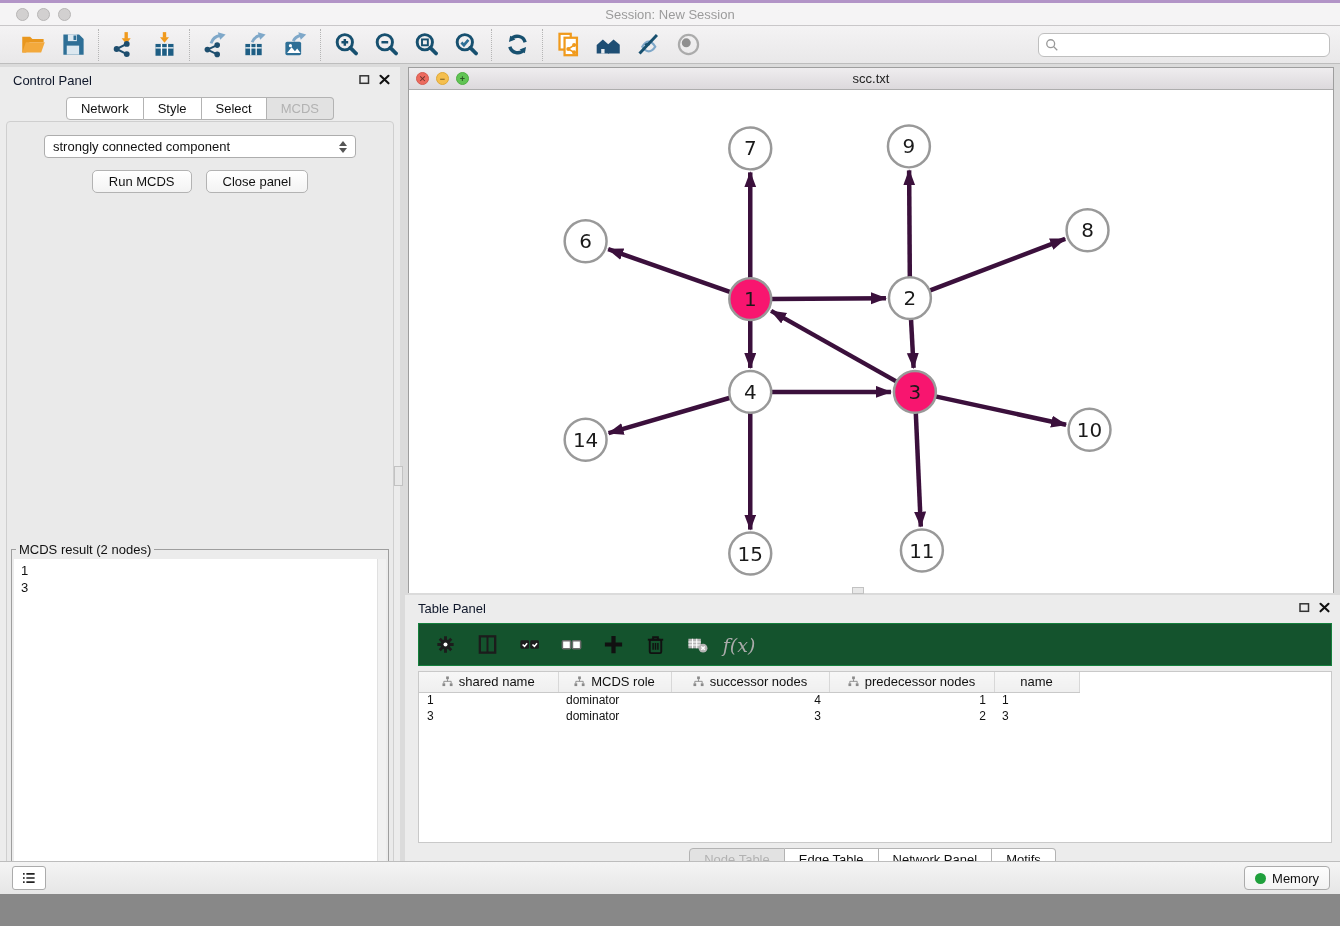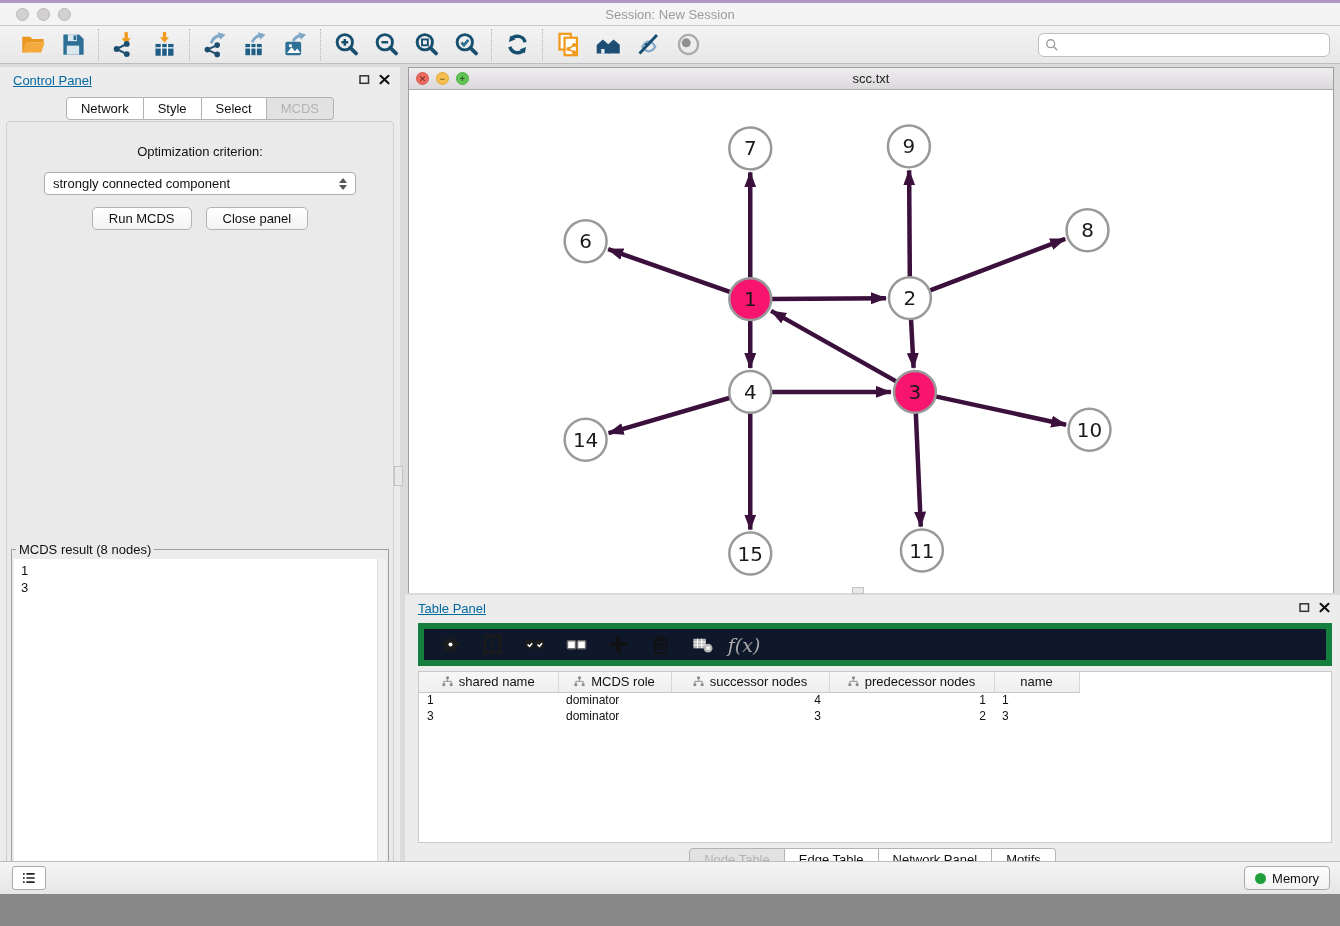--- a/index.html
+++ b/index.html
@@ -23,21 +23,21 @@
   .tb-btn { width:34px; height:32px; display:flex; align-items:center; justify-content:center; border-radius:4px; }
   .tb-btn svg { width:27px; height:27px; }
   .searchbox { position:absolute; right:10px; top:7px; width:292px; height:24px; background:#fff;
     border:1px solid #BFBFBF; border-radius:6px; display:flex; align-items:center; padding:0 6px; }
   .searchbox svg { width:14px; height:14px; flex:0 0 auto; }
   .searchbox input { border:none; outline:none; flex:1; height:20px; font-size:13px; margin-left:5px; background:transparent; }
 
   
   .panel-hicons { position:absolute; right:10px; top:7px; display:flex; gap:9px; align-items:center; }
   .panel-hicons svg { width:11px; height:11px; }
-  .panel-title { position:absolute; left:13px; top:6px; font-size:13px; color:#0369a1;text-decoration:underline; }
+  .panel-title { position:absolute; left:13px; top:6px; font-size:13px; color:#0f172a; }
 
   
   .control-panel { position:absolute; left:0; top:67px; width:400px; height:818px; background:#ECECEC; }
   .seg-tabs { display:flex; justify-content:center; }
   .cp-tabs { position:absolute; left:0; right:0; top:30px;justify-content:center; }
   .seg-tab { padding:3px 14px; background:#fff; border:1px solid #B3B3B3; border-left:none;
     font-size:13px; color:#111; cursor:default; }
   .seg-tab:first-child { border-left:1px solid #B3B3B3; border-radius:4px 0 0 4px; }
   .seg-tab:last-child { border-radius:0 4px 4px 0; }
   .seg-tab.selected { background:#E2E2E2; color:#B2B2B2; }
@@ -71,22 +71,22 @@
   .mini-traffic span { width:13px; height:13px; border-radius:50%; font-size:9px; line-height:12px;
     text-align:center; color:rgba(0,0,0,.55); font-weight:bold; }
   .mt-close { background:#EC6A5E; border:1px solid #D55B50; }
   .mt-min { background:#F5BF4F; border:1px solid #DFA938; }
   .mt-max { background:#61C454; border:1px solid #4FAE43; }
   .nw-canvas { position:relative; width:100%; height:503px; background:#fff; }
   .nw-canvas svg { display:block; width:100%; height:100%; }
 
   
   .table-panel { position:absolute; left:405px; top:595px; width:935px; height:292px; background:#ECECEC;padding-left:33px; }
-  .tp-toolbar { position:absolute; left:13px; right:8px; top:28px; height:43px; background:#0f172a;
-    border:6px solid #15803d; display:flex; align-items:center; gap:14px; padding-left:12px; }
+  .tp-toolbar { position:absolute; left:13px; right:8px; top:28px; height:43px; background:#14532d;
+    border:1px solid #15803d; display:flex; align-items:center; gap:14px; padding-left:12px; }
   .tp-btn { width:28px; height:28px; display:flex; align-items:center; justify-content:center; }
   .tp-btn svg { width:23px; height:23px; }
   .fx-label { font-family:"DejaVu Serif","Liberation Serif",serif; font-style:italic; font-size:19px; color:#ABABAB; }
   .tp-tablewrap { position:absolute; left:13px; right:8px; top:76px; bottom:44px; background:#fff;
     border:1px solid #C9C9C9; overflow:hidden; }
   table.node-table { border-collapse:collapse; table-layout:fixed; font-size:12px; color:#111; }
   table.node-table th { height:20px; background:linear-gradient(#F7F7F7,#EFEFEF);
     border-right:1px solid #D8D8D8; border-bottom:1px solid #C9C9C9; font-weight:normal; font-size:13px; }
   table.node-table th .thc { display:flex; align-items:center; justify-content:center; gap:6px; }
   .hic { width:11px; height:11px; }
@@ -288,34 +288,33 @@
           <path d="M1.5 1.8l8 7.5M9.5 1.8l-8 7.5" stroke="#111" stroke-width="2.1" stroke-linecap="round"></path>
         </svg>
     </div>
     <div class="seg-tabs cp-tabs" id="cp-tabs">
         <div class="seg-tab">Network</div>
         <div class="seg-tab">Style</div>
         <div class="seg-tab">Select</div>
         <div class="seg-tab selected">MCDS</div>
       </div>
     <div class="cp-body">
-      <div class="opt-label">Optimization criterion:</div>
       <div class="selectbox">
         <span class="sel-text">strongly connected component</span>
         <span class="stepper">
             <i class="up"></i>
             <i class="dn"></i>
           </span>
       </div>
       <div class="cp-buttons">
         <button class="btn">Run MCDS</button>
         <button class="btn">Close panel</button>
       </div>
       <fieldset class="mcds-fieldset">
-        <legend>MCDS result (8 nodes)</legend>
+        <legend>MCDS result (2 nodes)</legend>
         <div class="result-box">
           <div class="result-lines" id="mcds-lines">
               <div>1</div>
               <div>3</div>
             </div>
           <div class="result-scroll"></div>
         </div>
       </fieldset>
     </div>
   </div>

